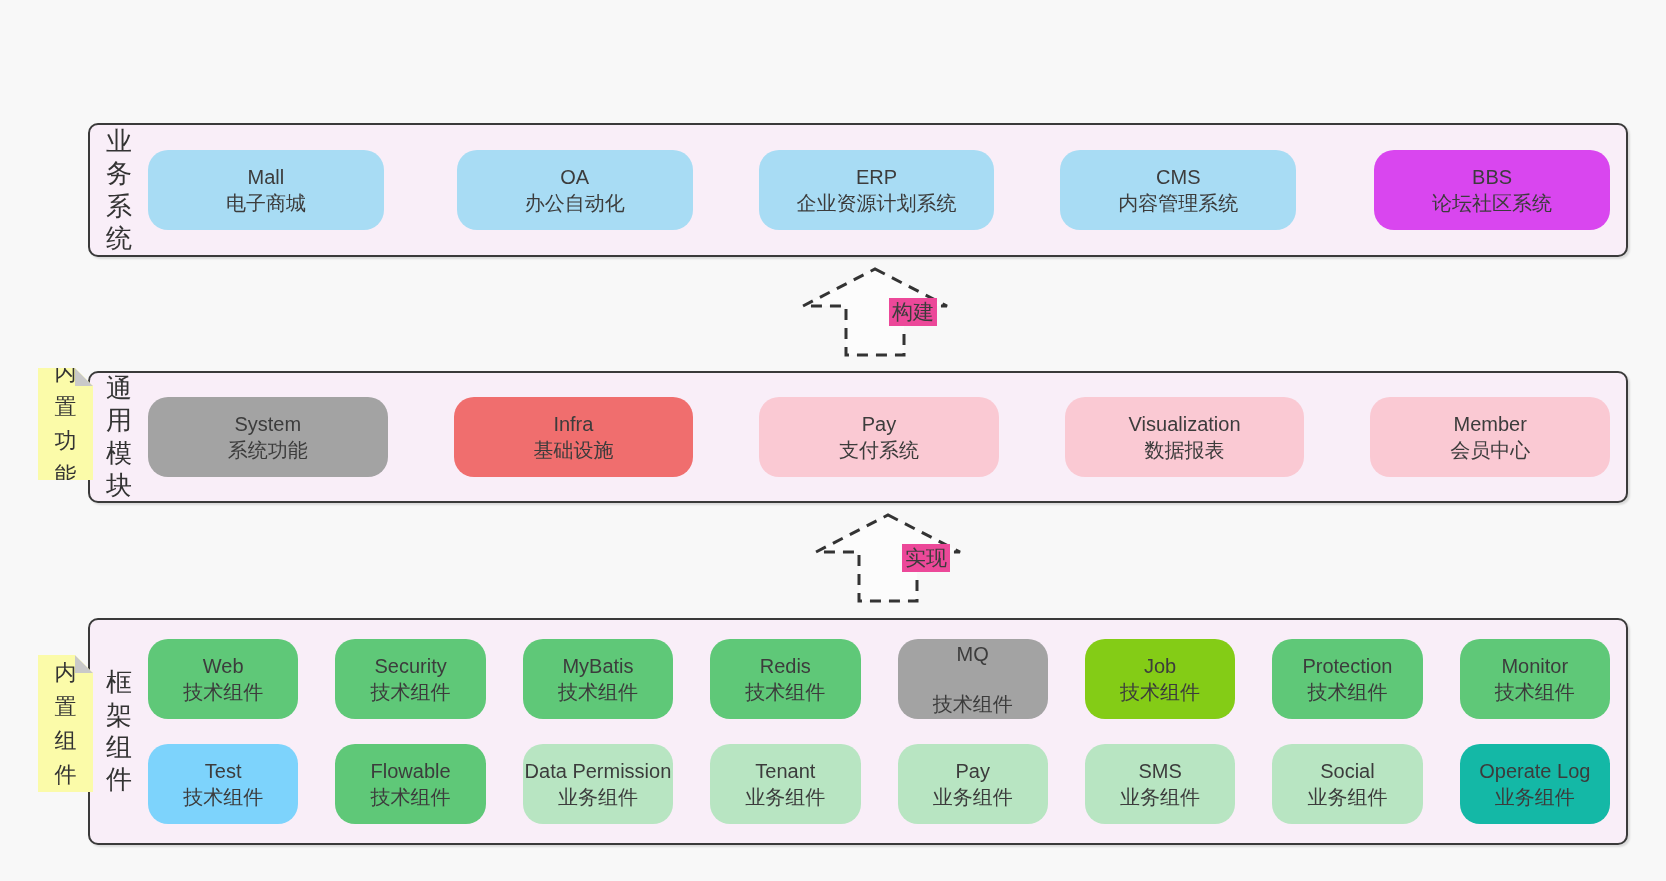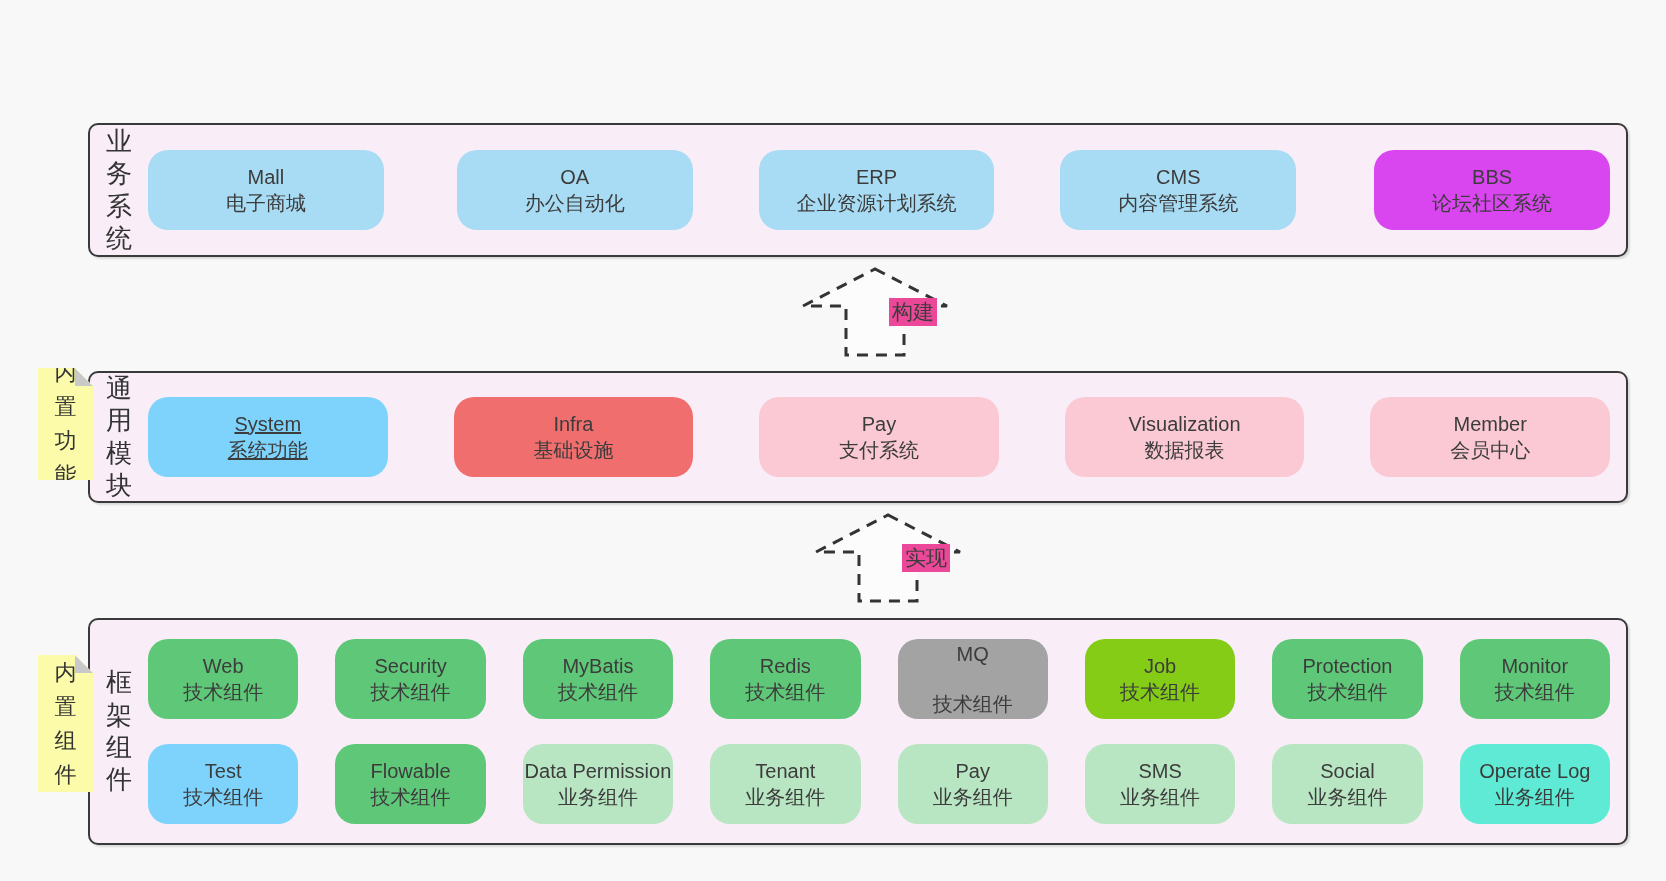--- a/index.html
+++ b/index.html
@@ -104,21 +104,21 @@
 
   <section class="layer layer-mid">
     <div class="v-label">
         <span class="vchar">通</span>
         <span class="vchar">用</span>
         <span class="vchar">模</span>
         <span class="vchar">块</span>
       </div>
     <div class="rows">
       <div class="box-row cols-6">
-          <div class="box" style="background: #7dd3fc; text-decoration: underline;">
+          <div class="box" style="background: #a3a3a3;">
             <div class="box-title">System</div>
             <div class="box-sub">系统功能</div>
           </div>
           <div class="box" style="background: rgb(240, 110, 110);">
             <div class="box-title">Infra</div>
             <div class="box-sub">基础设施</div>
           </div>
           <div class="box" style="background: rgb(250, 201, 211);">
             <div class="box-title">Pay</div>
             <div class="box-sub">支付系统</div>
@@ -215,21 +215,21 @@
             <div class="box-sub">业务组件</div>
           </div>
           <div class="box" style="background: rgb(184, 229, 194);">
             <div class="box-title">SMS</div>
             <div class="box-sub">业务组件</div>
           </div>
           <div class="box" style="background: rgb(184, 229, 194);">
             <div class="box-title">Social</div>
             <div class="box-sub">业务组件</div>
           </div>
-          <div class="box" style="background: #5eead4;">
+          <div class="box" style="background: #14b8a6;">
             <div class="box-title">Operate Log</div>
             <div class="box-sub">业务组件</div>
           </div>
         </div>
     </div>
   </section>
   <div class="sticky sticky-bottom">
     <span class="fold"></span>
     <span class="sticky-text">
         <span class="vchar">内</span>

